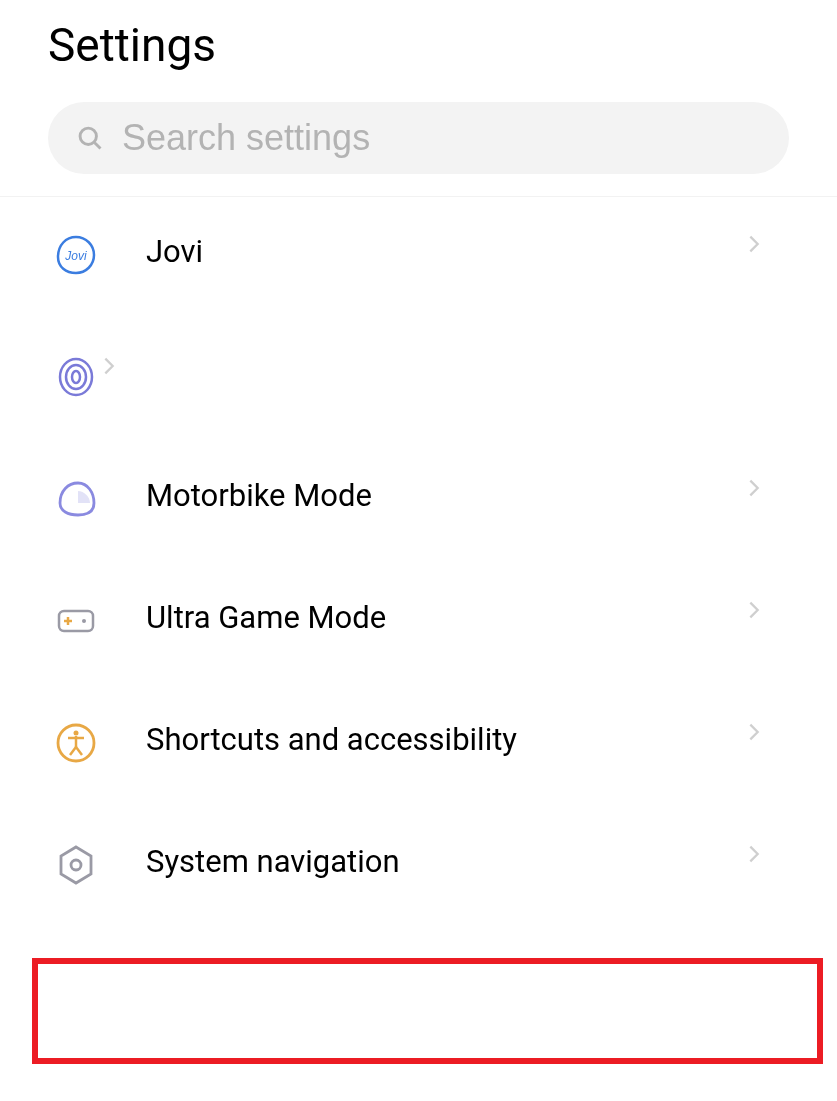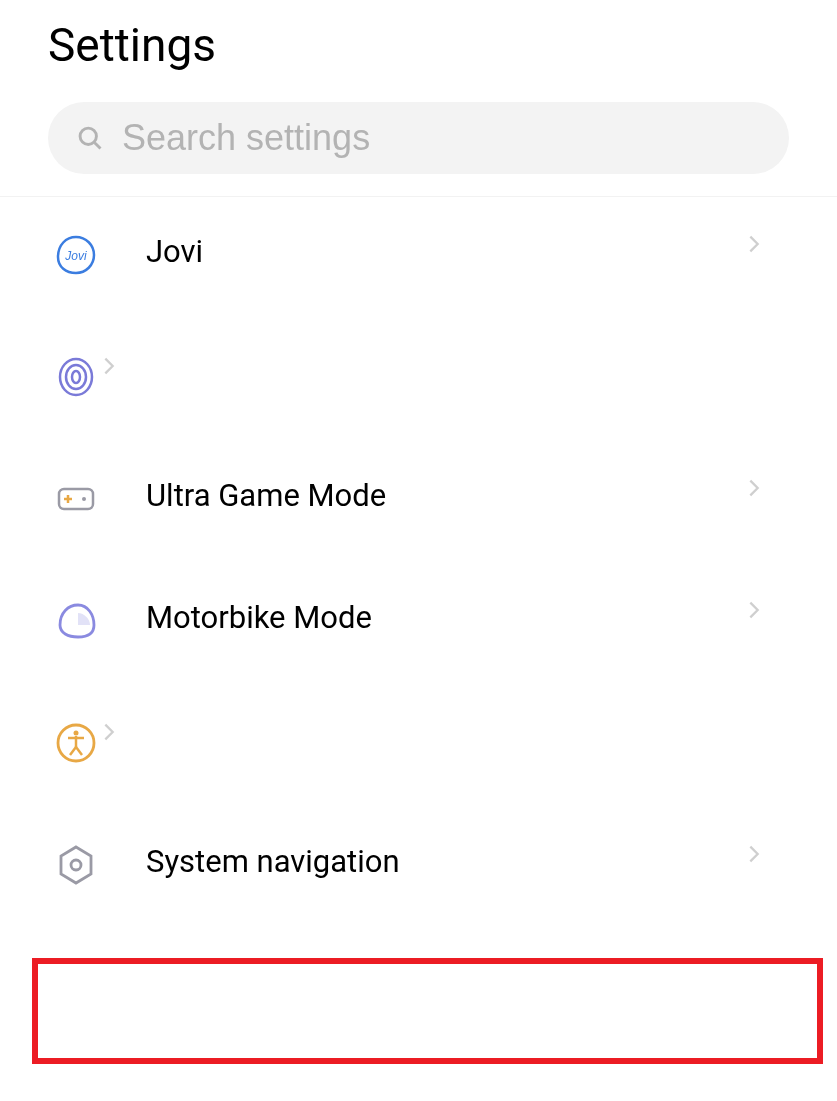--- a/index.html
+++ b/index.html
@@ -141,60 +141,61 @@
     <span class="chevron">
       <svg viewBox="0 0 24 24" fill="none" stroke="#cfcfcf" stroke-width="2.5">
           <polyline points="8 4 16 12 8 20"></polyline>
         </svg>
     </span>
   </div>
 
   <div class="item">
     <span class="item-icon">
       <svg viewBox="0 0 44 44">
+        <path d="M6 26 C6 14 14 6 24 6 C34 6 40 16 40 26 C40 34 34 38 24 38 C14 38 6 34 6 26 Z" fill="none" stroke="#8a8ae0" stroke-width="2.8"></path>
+        <path d="M24 14 C30 14 36 20 36 26 L24 26 Z" fill="#8a8ae0" opacity="0.25"></path>
+      </svg>
+    </span>
+    <span class="item-label">Motorbike Mode</span>
+    <span class="chevron">
+      <svg viewBox="0 0 24 24" fill="none" stroke="#cfcfcf" stroke-width="2.5">
+          <polyline points="8 4 16 12 8 20"></polyline>
+        </svg>
+    </span>
+  </div>
+
+  <div class="item">
+    <span class="item-icon">
+      <svg viewBox="0 0 44 44">
         <rect x="5" y="12" width="34" height="20" rx="5" fill="none" stroke="#9a9aa5" stroke-width="2.5"></rect>
         <line x1="14" y1="18" x2="14" y2="26" stroke="#e8a845" stroke-width="2.5"></line>
         <line x1="10" y1="22" x2="18" y2="22" stroke="#e8a845" stroke-width="2.5"></line>
         <circle cx="30" cy="22" r="2" fill="#9a9aa5"></circle>
       </svg>
     </span>
     <span class="item-label">Ultra Game Mode</span>
-    <span class="chevron">
-      <svg viewBox="0 0 24 24" fill="none" stroke="#cfcfcf" stroke-width="2.5">
-          <polyline points="8 4 16 12 8 20"></polyline>
-        </svg>
-    </span>
-  </div>
-
-  <div class="item">
-    <span class="item-icon">
-      <svg viewBox="0 0 44 44">
-        <path d="M6 26 C6 14 14 6 24 6 C34 6 40 16 40 26 C40 34 34 38 24 38 C14 38 6 34 6 26 Z" fill="none" stroke="#8a8ae0" stroke-width="2.8"></path>
-        <path d="M24 14 C30 14 36 20 36 26 L24 26 Z" fill="#8a8ae0" opacity="0.25"></path>
-      </svg>
-    </span>
-    <span class="item-label">Motorbike Mode</span>
     <span class="chevron">
       <svg viewBox="0 0 24 24" fill="none" stroke="#cfcfcf" stroke-width="2.5">
           <polyline points="8 4 16 12 8 20"></polyline>
         </svg>
     </span>
   </div>
 
   <div class="item">
     <span class="item-icon">
       <svg viewBox="0 0 44 44">
         <circle cx="22" cy="22" r="18" fill="none" stroke="#e8a845" stroke-width="2.8"></circle>
         <circle cx="22" cy="12" r="2.5" fill="#e8a845"></circle>
         <line x1="22" y1="15" x2="22" y2="26" stroke="#e8a845" stroke-width="2.5"></line>
         <line x1="14" y1="17" x2="30" y2="17" stroke="#e8a845" stroke-width="2.5"></line>
         <line x1="22" y1="26" x2="16" y2="34" stroke="#e8a845" stroke-width="2.5"></line>
         <line x1="22" y1="26" x2="28" y2="34" stroke="#e8a845" stroke-width="2.5"></line>
       </svg>
     </span>
+    <span class="item-label">Shortcuts and accessibility</span>
     <span class="chevron">
       <svg viewBox="0 0 24 24" fill="none" stroke="#cfcfcf" stroke-width="2.5">
           <polyline points="8 4 16 12 8 20"></polyline>
         </svg>
     </span>
   </div>
 
   <div class="item">
     <span class="item-icon">
       <svg viewBox="0 0 44 44">

